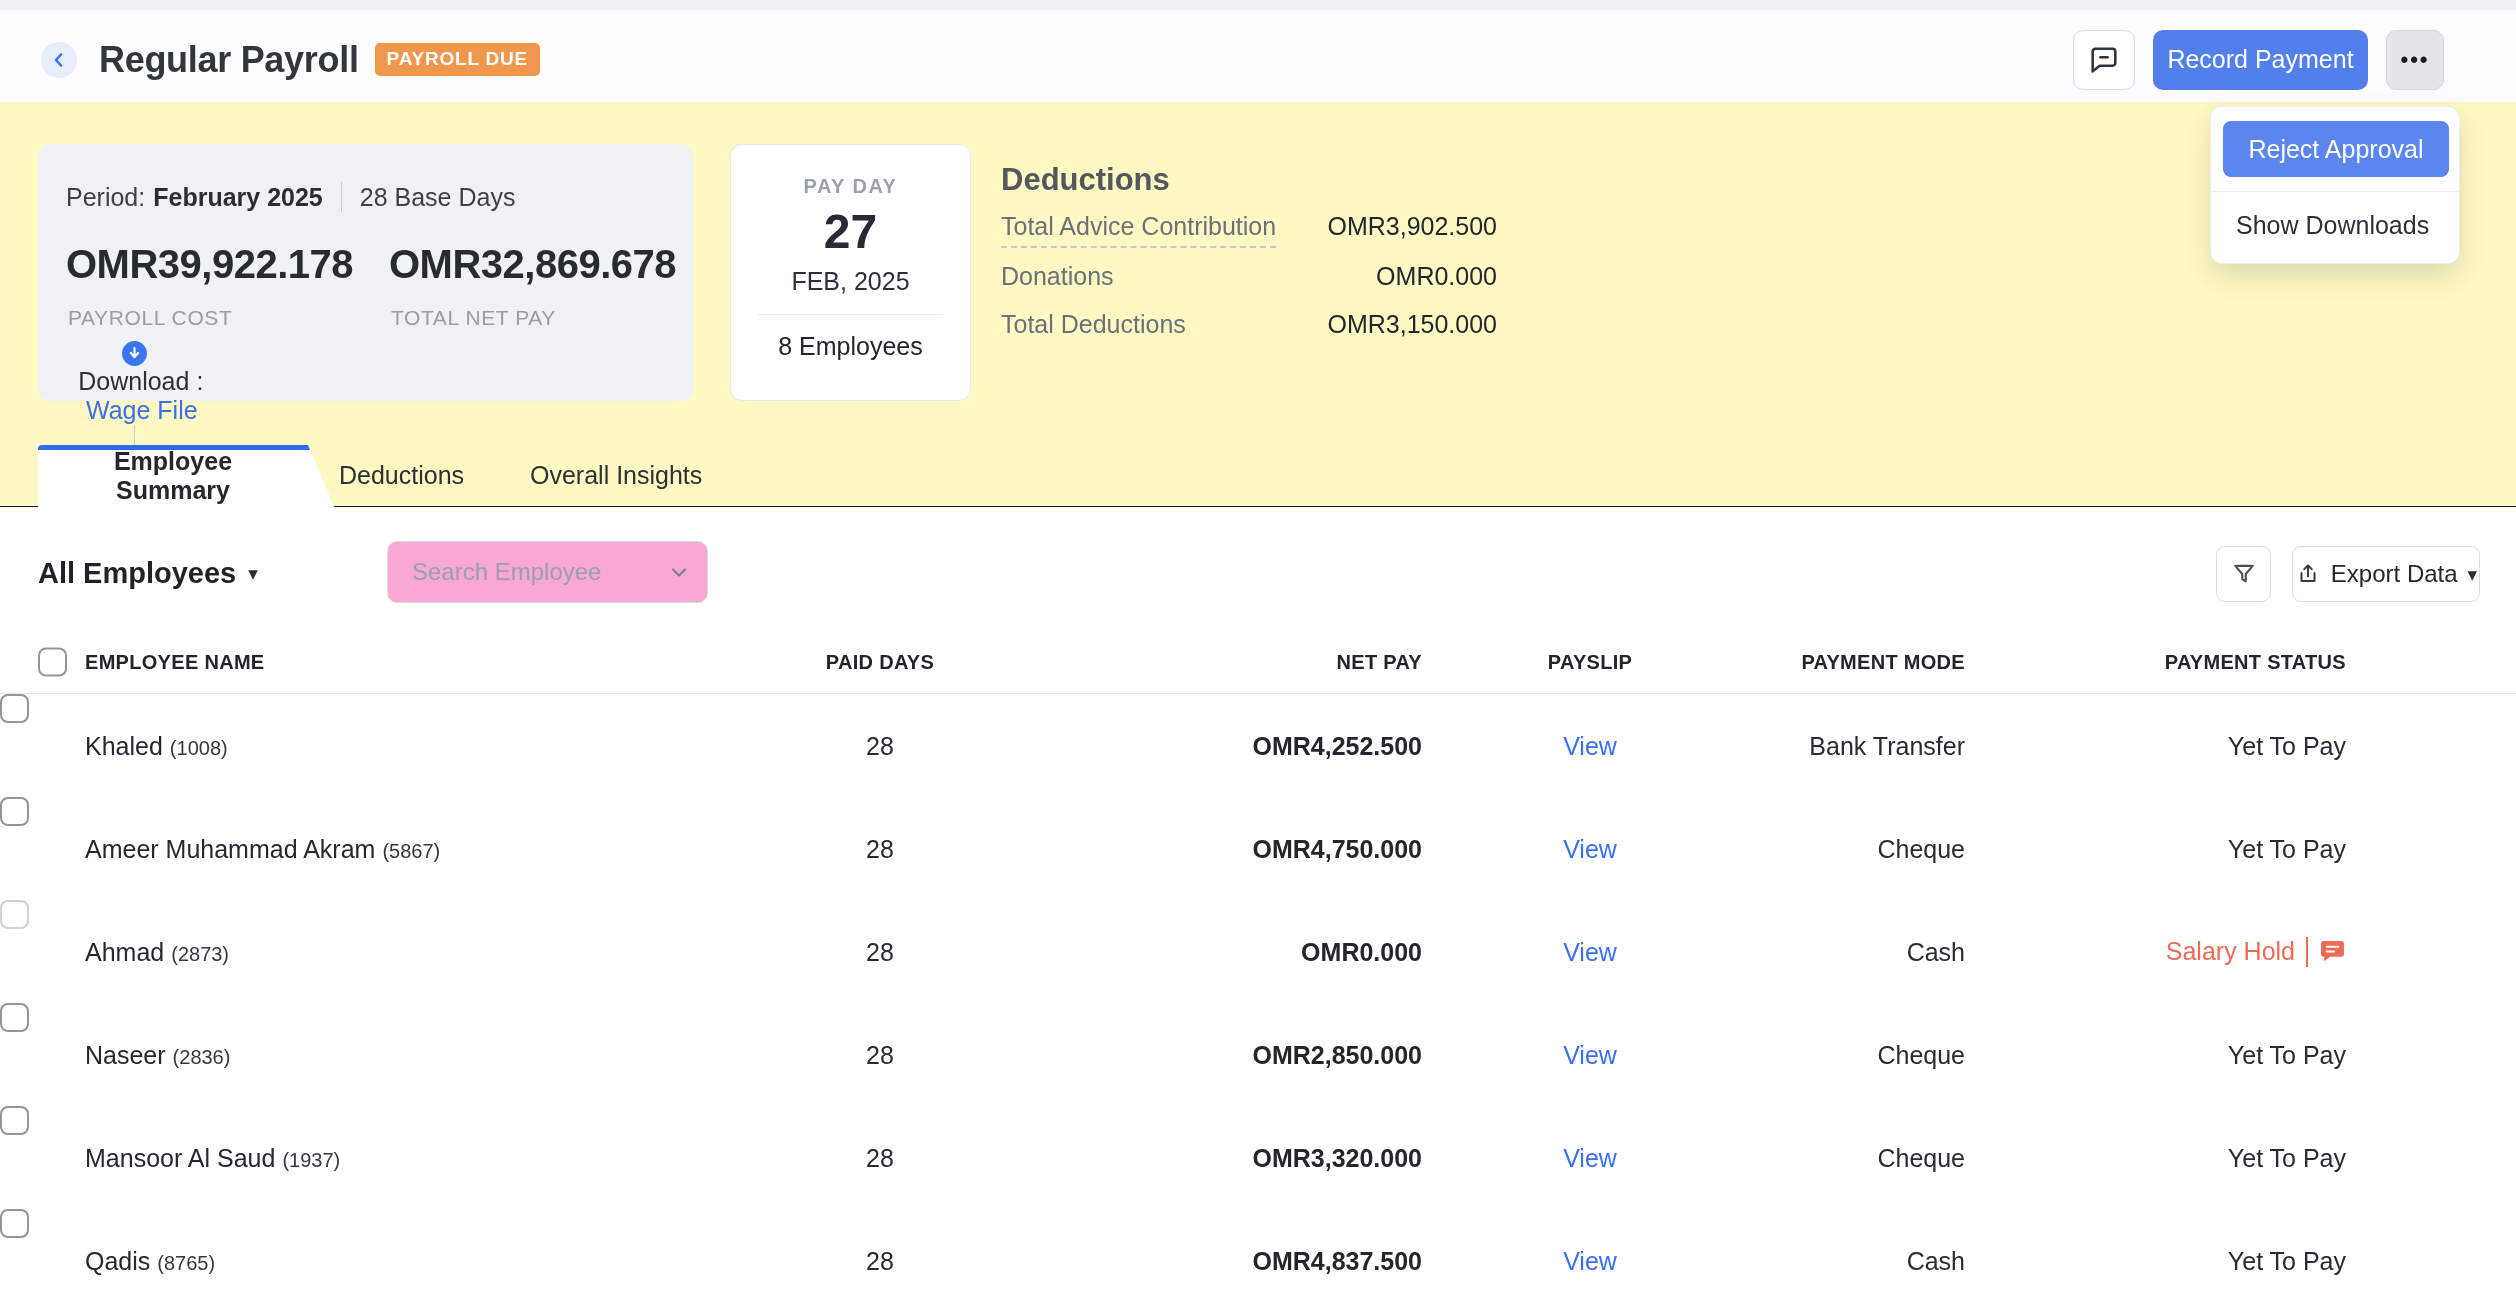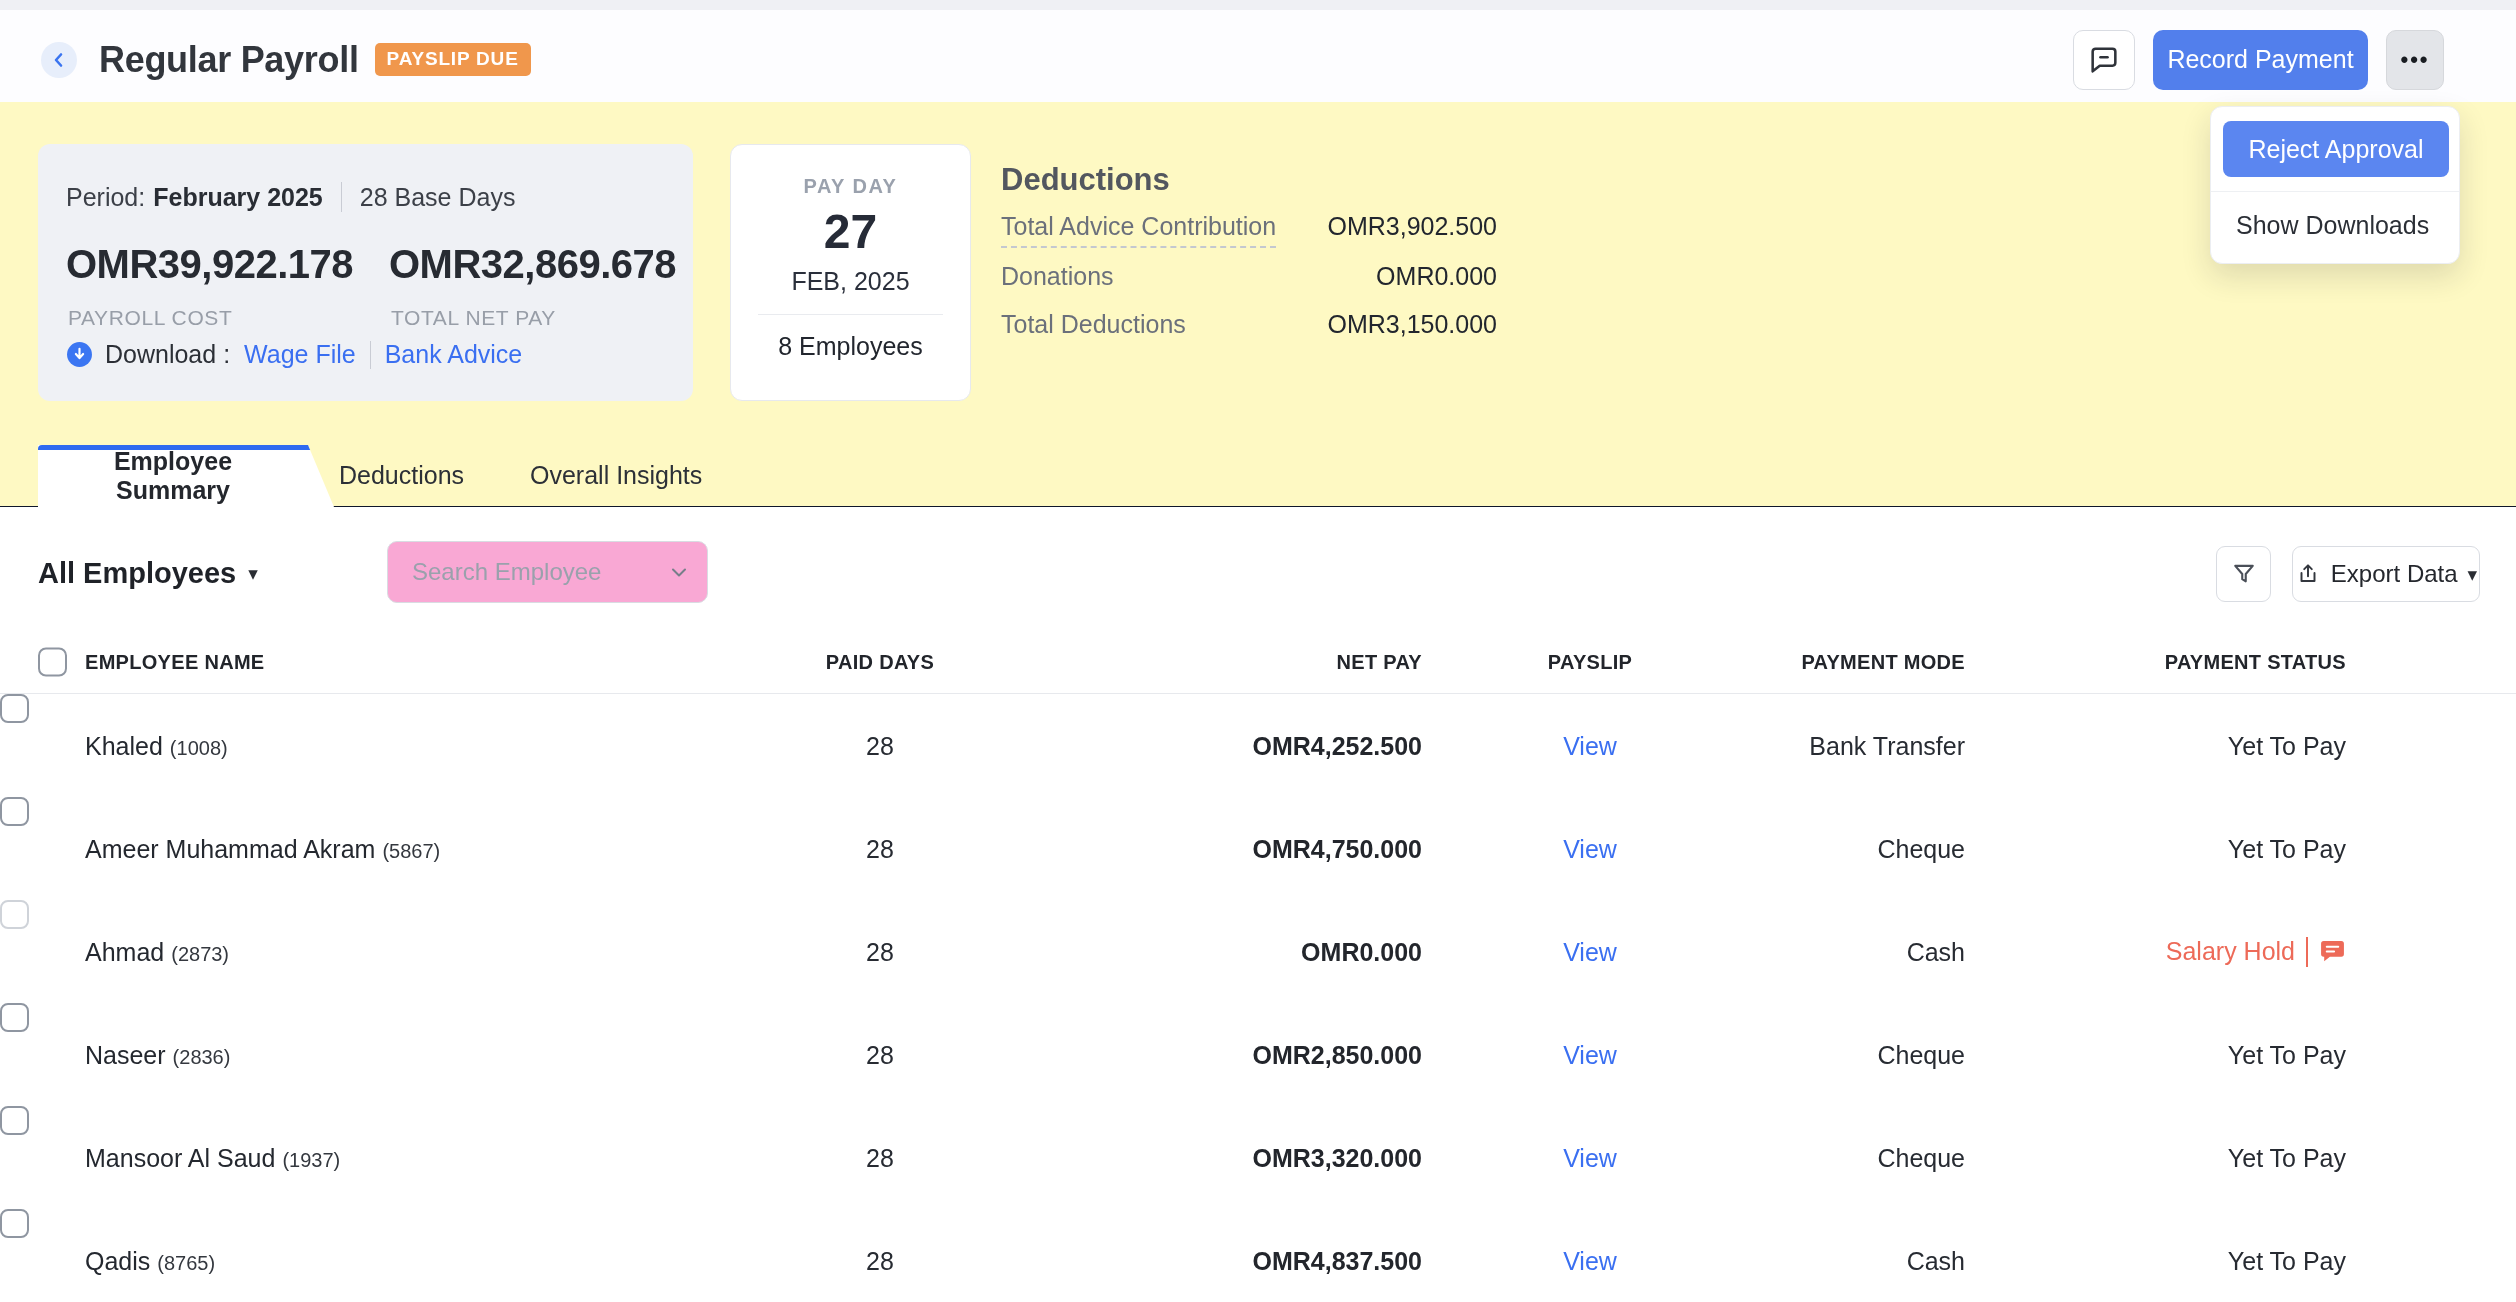--- a/index.html
+++ b/index.html
@@ -42,21 +42,21 @@
     border-bottom:1px solid #0f172a; }
   
   .sum-card { position:absolute; left:38px; top:42px; width:655px; height:257px; background:#eff1f5; border-radius:12px; }
   .period-row { position:absolute; left:28px; top:38px; display:flex; align-items:center; font-size:25px; color:#3c4048; }
   .period-value { font-weight:700; color:#292d34; margin-left:8px; }
   .vdiv { width:1px; height:30px; background:#c9ccd4; margin:0 18px; }
   .amount { position:absolute; top:98px; font-size:40px; font-weight:700; color:#272b32; letter-spacing:-0.5px; }
   .amount.a1 { left:28px; } .amount.a2 { left:351px; }
   .amount-label { position:absolute; top:162px; font-size:21px; color:#989ea8; letter-spacing:0.6px; }
   .amount-label.l1 { left:30px; } .amount-label.l2 { left:353px; }
-  .download-row { position:absolute; left:28px; top:196px; display:flex; align-items:center; font-size:25px; }
+  .download-row { position:absolute; left:28px; top:196px; display:flex; align-items:center; font-size:25px;flex-direction:column; }
   .download-text { color:#2b2f36; margin-left:12px; }
   .dl-link { color:#3a6ff1; text-decoration:none; cursor:pointer; }
   .dl-link.first { margin-left:14px; }
   .download-row .vdiv { margin:0 14px; height:28px; }
   
   .payday-card { position:absolute; left:730px; top:42px; width:241px; height:257px; background:#fff;
     border:1px solid #e7e9ee; border-radius:12px; text-align:center; }
   .pd-label { margin-top:30px; font-size:20px; font-weight:700; color:#9aa1ad; letter-spacing:1.5px; }
   .pd-day { margin-top:6px; font-size:48px; font-weight:700; color:#262b37; }
   .pd-date { margin-top:8px; font-size:25px; color:#2a2f3b; }
@@ -128,21 +128,21 @@
 
   <header class="topbar">
     <button class="back-btn">
       <span>
         <svg viewBox="0 0 24 24" width="24" height="24" fill="none" stroke="#3a74f0" stroke-width="2.6" stroke-linecap="round" stroke-linejoin="round">
             <polyline points="14,6.5 9,12 14,17.5"></polyline>
           </svg>
       </span>
     </button>
     <h1 class="page-title">Regular Payroll</h1>
-    <span class="badge">PAYSLIP DUE</span>
+    <span class="badge">PAYROLL DUE</span>
     <div class="topbar-actions">
       <button class="icon-btn">
         <span>
           <svg viewBox="0 0 24 24" width="34" height="34" fill="none" stroke="#2f333a" stroke-width="1.8" stroke-linecap="round" stroke-linejoin="round">
               <path d="M6 4h12a2 2 0 0 1 2 2v8a2 2 0 0 1-2 2H9l-5 4V6a2 2 0 0 1 2-2z"></path>
               <path d="M9.5 10h5"></path>
             </svg>
         </span>
       </button>
       <button class="primary-btn">Record Payment</button>

